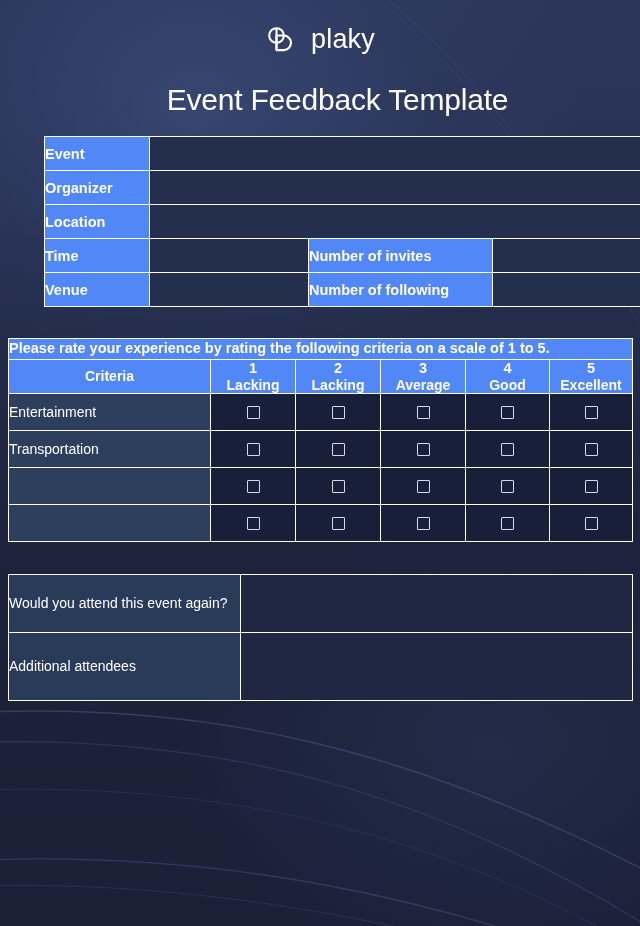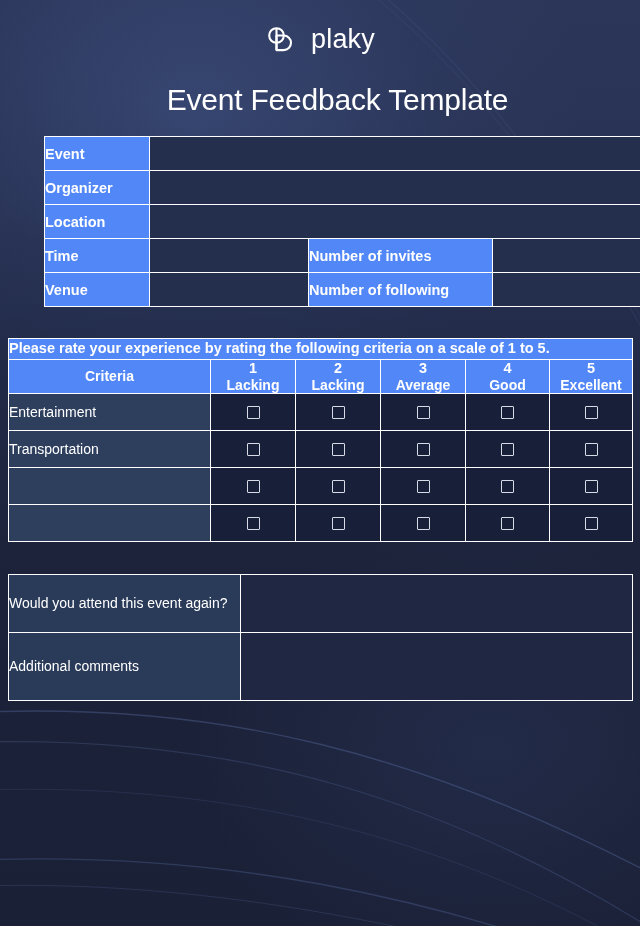--- a/index.html
+++ b/index.html
@@ -315,18 +315,18 @@
     <colgroup>
         <col style="width:232px">
         <col style="width:392px">
       </colgroup>
     <tbody>
         <tr style="height: 58px; padding-left: 32px;">
           <td class="q-label">Would you attend this event again?</td>
           <td class="q-answer"></td>
         </tr>
         <tr style="height: 68px;">
-          <td class="q-label">Additional comments</td>
+          <td class="q-label">Additional attendees</td>
           <td class="q-answer"></td>
         </tr>
       </tbody>
   </table>
 </div>
 
 </body></html>

